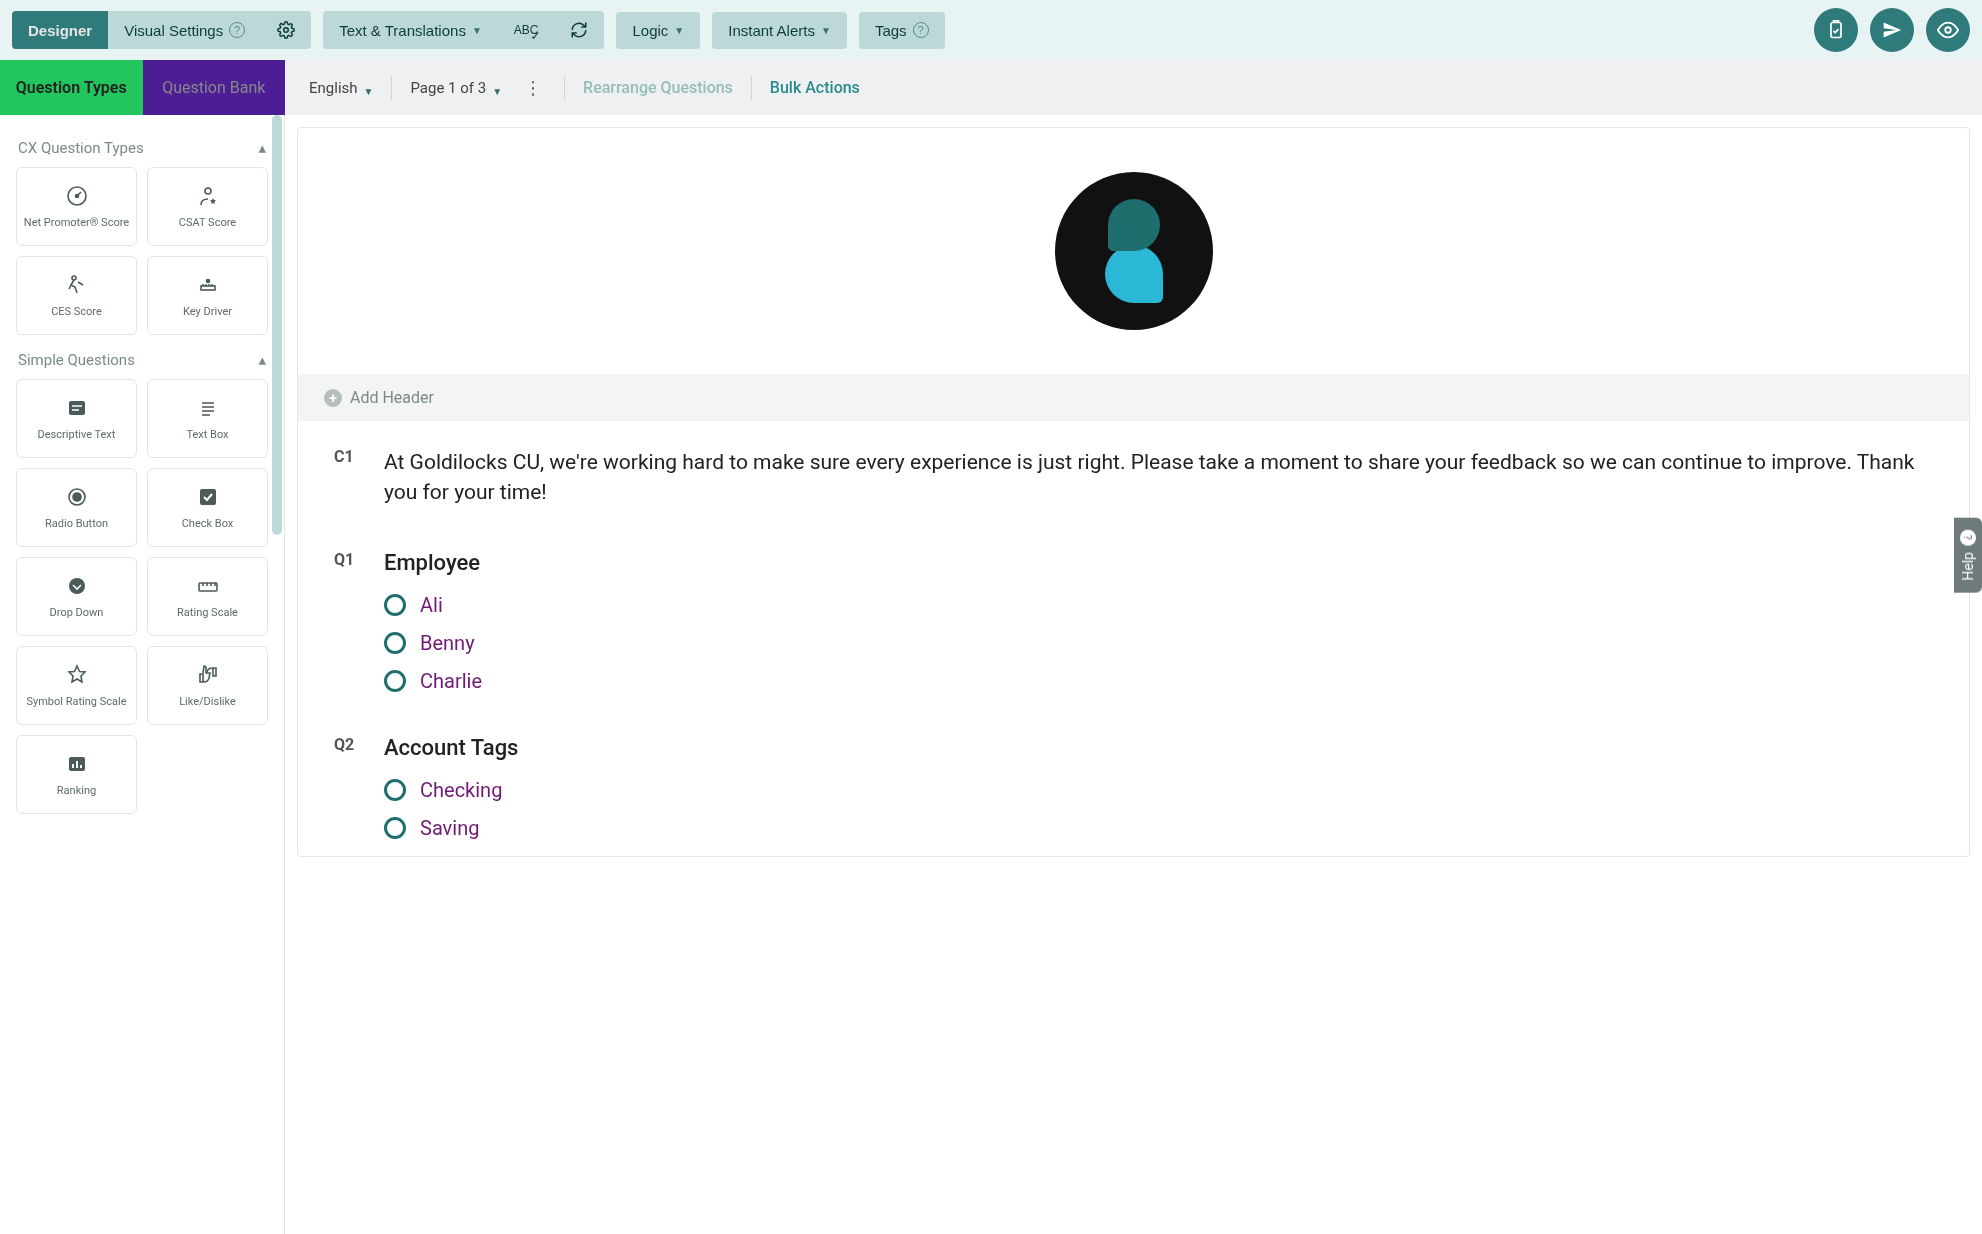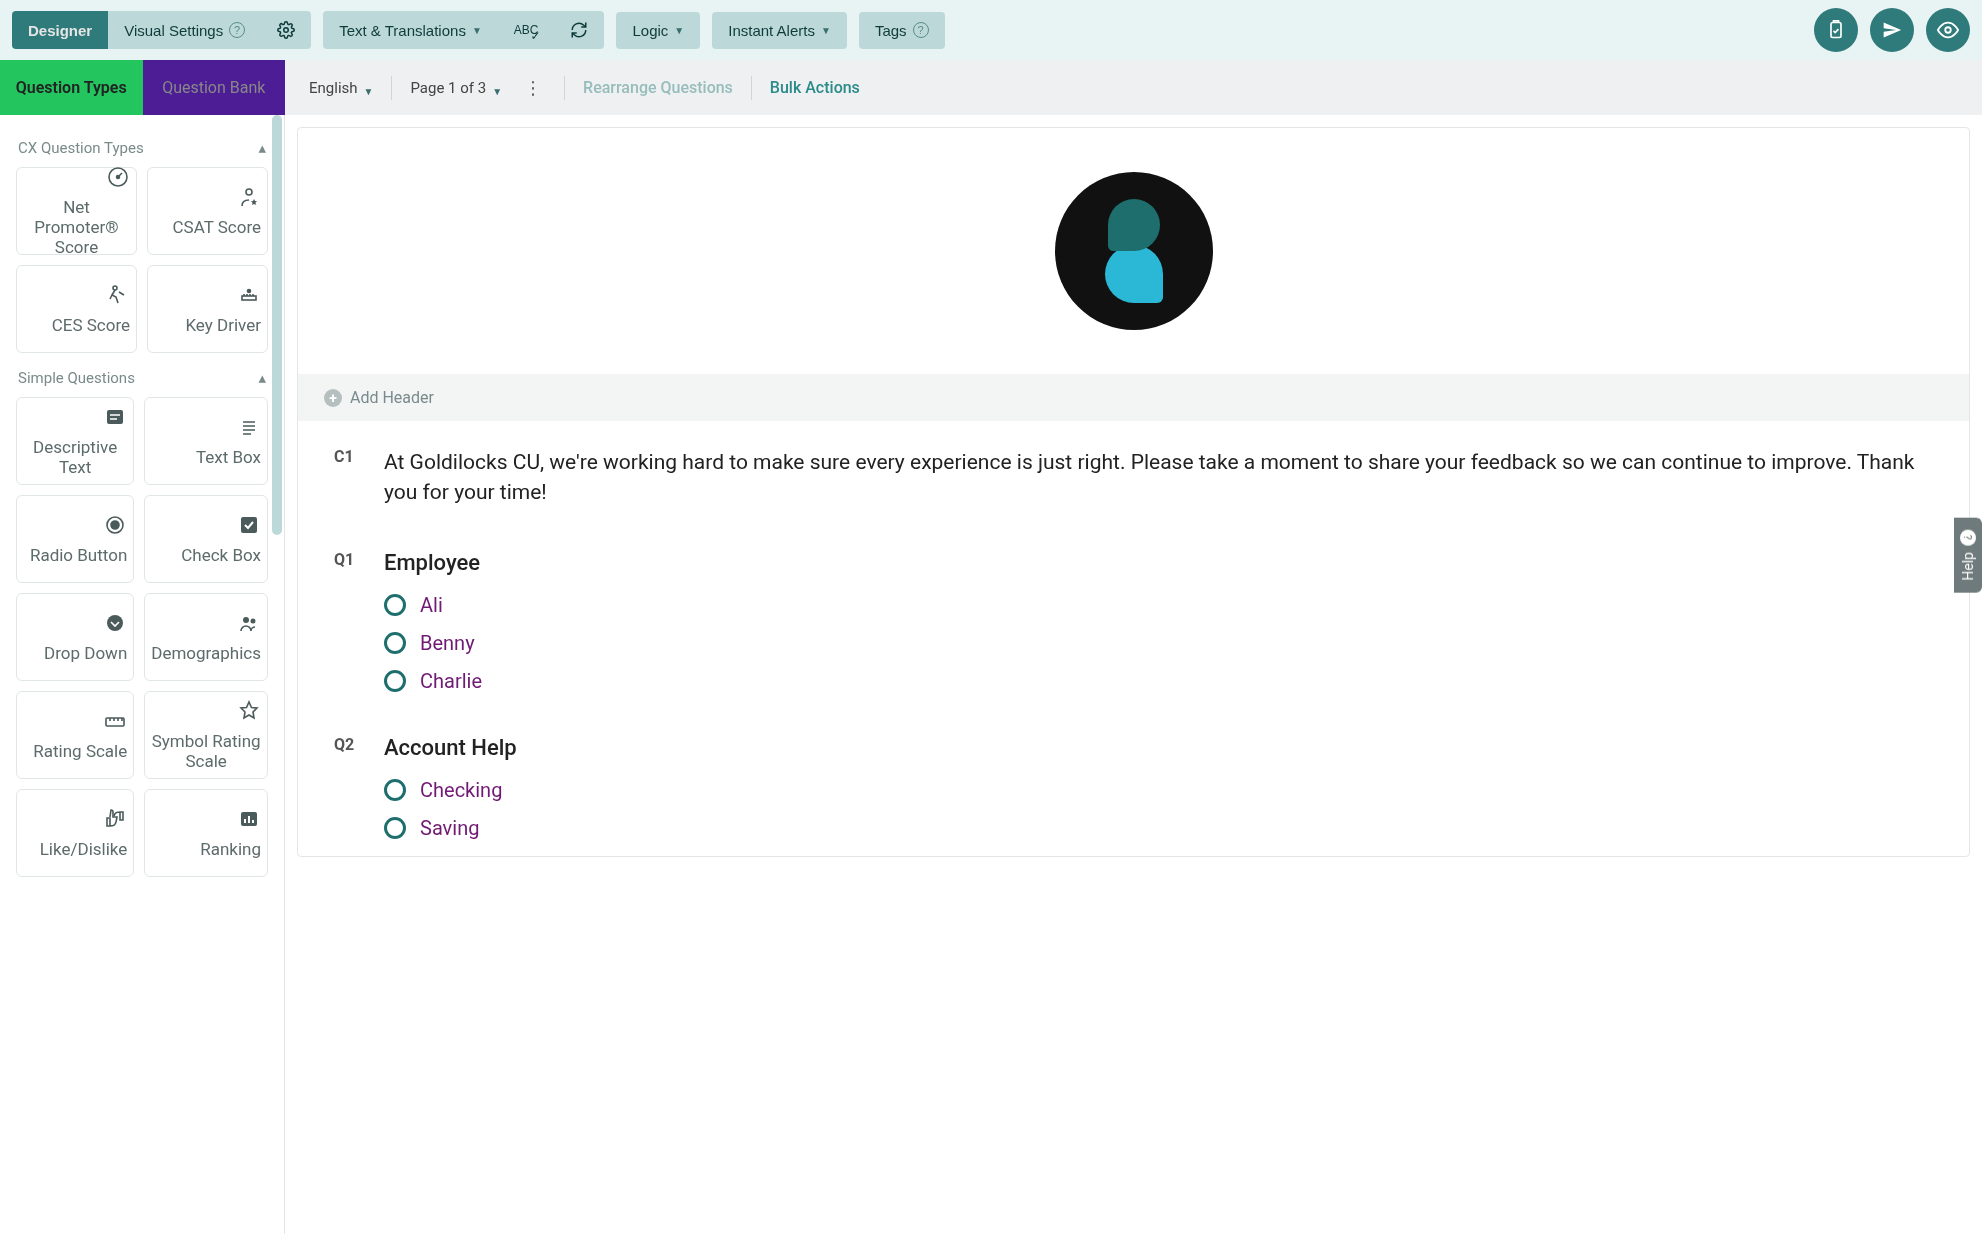--- a/index.html
+++ b/index.html
@@ -69,23 +69,23 @@
 }
 .sidebar::-webkit-scrollbar { width: 10px; }
 .sidebar::-webkit-scrollbar-thumb { background: #bcd8d8; border-radius: 5px; }
 .sb-inner { padding: 8px 16px 40px; }
 .sb-section-hdr {
   display: flex; justify-content: space-between; align-items: center;
   color: #7a8a8a; font-size: 15px; padding: 16px 2px 10px; cursor: pointer;
 }
 .sb-grid { display: grid; grid-template-columns: 1fr 1fr; gap: 10px; }
 .sb-card {
-  border: 1px solid #e0e6e6; border-radius: 6px; height: 88px;
-  display: flex; flex-direction: column; align-items: flex-end; justify-content: center;
-  gap: 8px; cursor: pointer; color: #5d6b6b; font-size: 17px; text-align: center;
+  border: 1px solid #e0e6e6; border-radius: 6px; height: 79px;
+  display: flex; flex-direction: column; align-items: center; justify-content: center;
+  gap: 8px; cursor: pointer; color: #5d6b6b; font-size: 11px; text-align: center;
   padding: 6px;
 }
 .sb-card .ic { font-size: 22px; color: #4b5a5a; }
 
 .canvas-wrap { flex: 1; overflow-y: auto; background: #fff; position: relative; }
 .canvas { margin: 12px; border: 1px solid #e6e6e6; border-radius: 4px; background: #fff; }
 .logo-row { display: flex; justify-content: center; padding: 44px 0; }
 .logo-circle {
   width: 158px; height: 158px; border-radius: 50%; background: #111;
   display: flex; flex-direction: column; align-items: center; justify-content: center; gap: 0;
@@ -320,30 +320,20 @@
                 <svg width="24" height="24" viewBox="0 0 24 24" fill="none" stroke="#4b5a5a" stroke-width="1.6">
                   <circle cx="12" cy="12" r="8" fill="#4b5a5a" stroke="none"></circle>
                   <path d="M8 11l4 4 4-4" stroke="#fff"></path>
                 </svg>
               </div>
               <div>Drop Down</div>
             </div>
             <div class="sb-card">
               <div class="ic">
                 <svg width="24" height="24" viewBox="0 0 24 24" fill="none" stroke="#4b5a5a" stroke-width="1.6">
-                  <circle cx="9" cy="9" r="3" fill="#4b5a5a" stroke="none"></circle>
-                  <circle cx="16" cy="10" r="2.5" fill="#4b5a5a" stroke="none"></circle>
-                  <path d="M4 20c0-3 2.5-5 5-5s5 2 5 5M14 20c0-2.5 2-4 4-4" stroke="#4b5a5a"></path>
-                </svg>
-              </div>
-              <div>Demographics</div>
-            </div>
-            <div class="sb-card">
-              <div class="ic">
-                <svg width="24" height="24" viewBox="0 0 24 24" fill="none" stroke="#4b5a5a" stroke-width="1.6">
                   <rect x="3" y="9" width="18" height="8" rx="1"></rect>
                   <path d="M7 9v3M11 9v3M15 9v3M19 9v3"></path>
                 </svg>
               </div>
               <div>Rating Scale</div>
             </div>
             <div class="sb-card">
               <div class="ic">
                 <svg width="24" height="24" viewBox="0 0 24 24" fill="none" stroke="#4b5a5a" stroke-width="1.6">
                   <path d="M12 3l2.5 5.5L20 9l-4 4 1 6-5-3-5 3 1-6-4-4 5.5-.5L12 3z"></path>
@@ -410,21 +400,21 @@
               <div class="opt">
                 <div class="opt-circle"></div>
                 <div class="opt-label">Charlie</div>
               </div>
             </div>
         </div>
 
         <div class="q-block">
           <div class="q-row">
             <div class="q-tag">Q2</div>
-            <div class="q-title">Account Help</div>
+            <div class="q-title">Account Tags</div>
           </div>
           <div class="opts" id="q2-opts">
               <div class="opt">
                 <div class="opt-circle"></div>
                 <div class="opt-label">Checking</div>
               </div>
               <div class="opt">
                 <div class="opt-circle"></div>
                 <div class="opt-label">Saving</div>
               </div>

